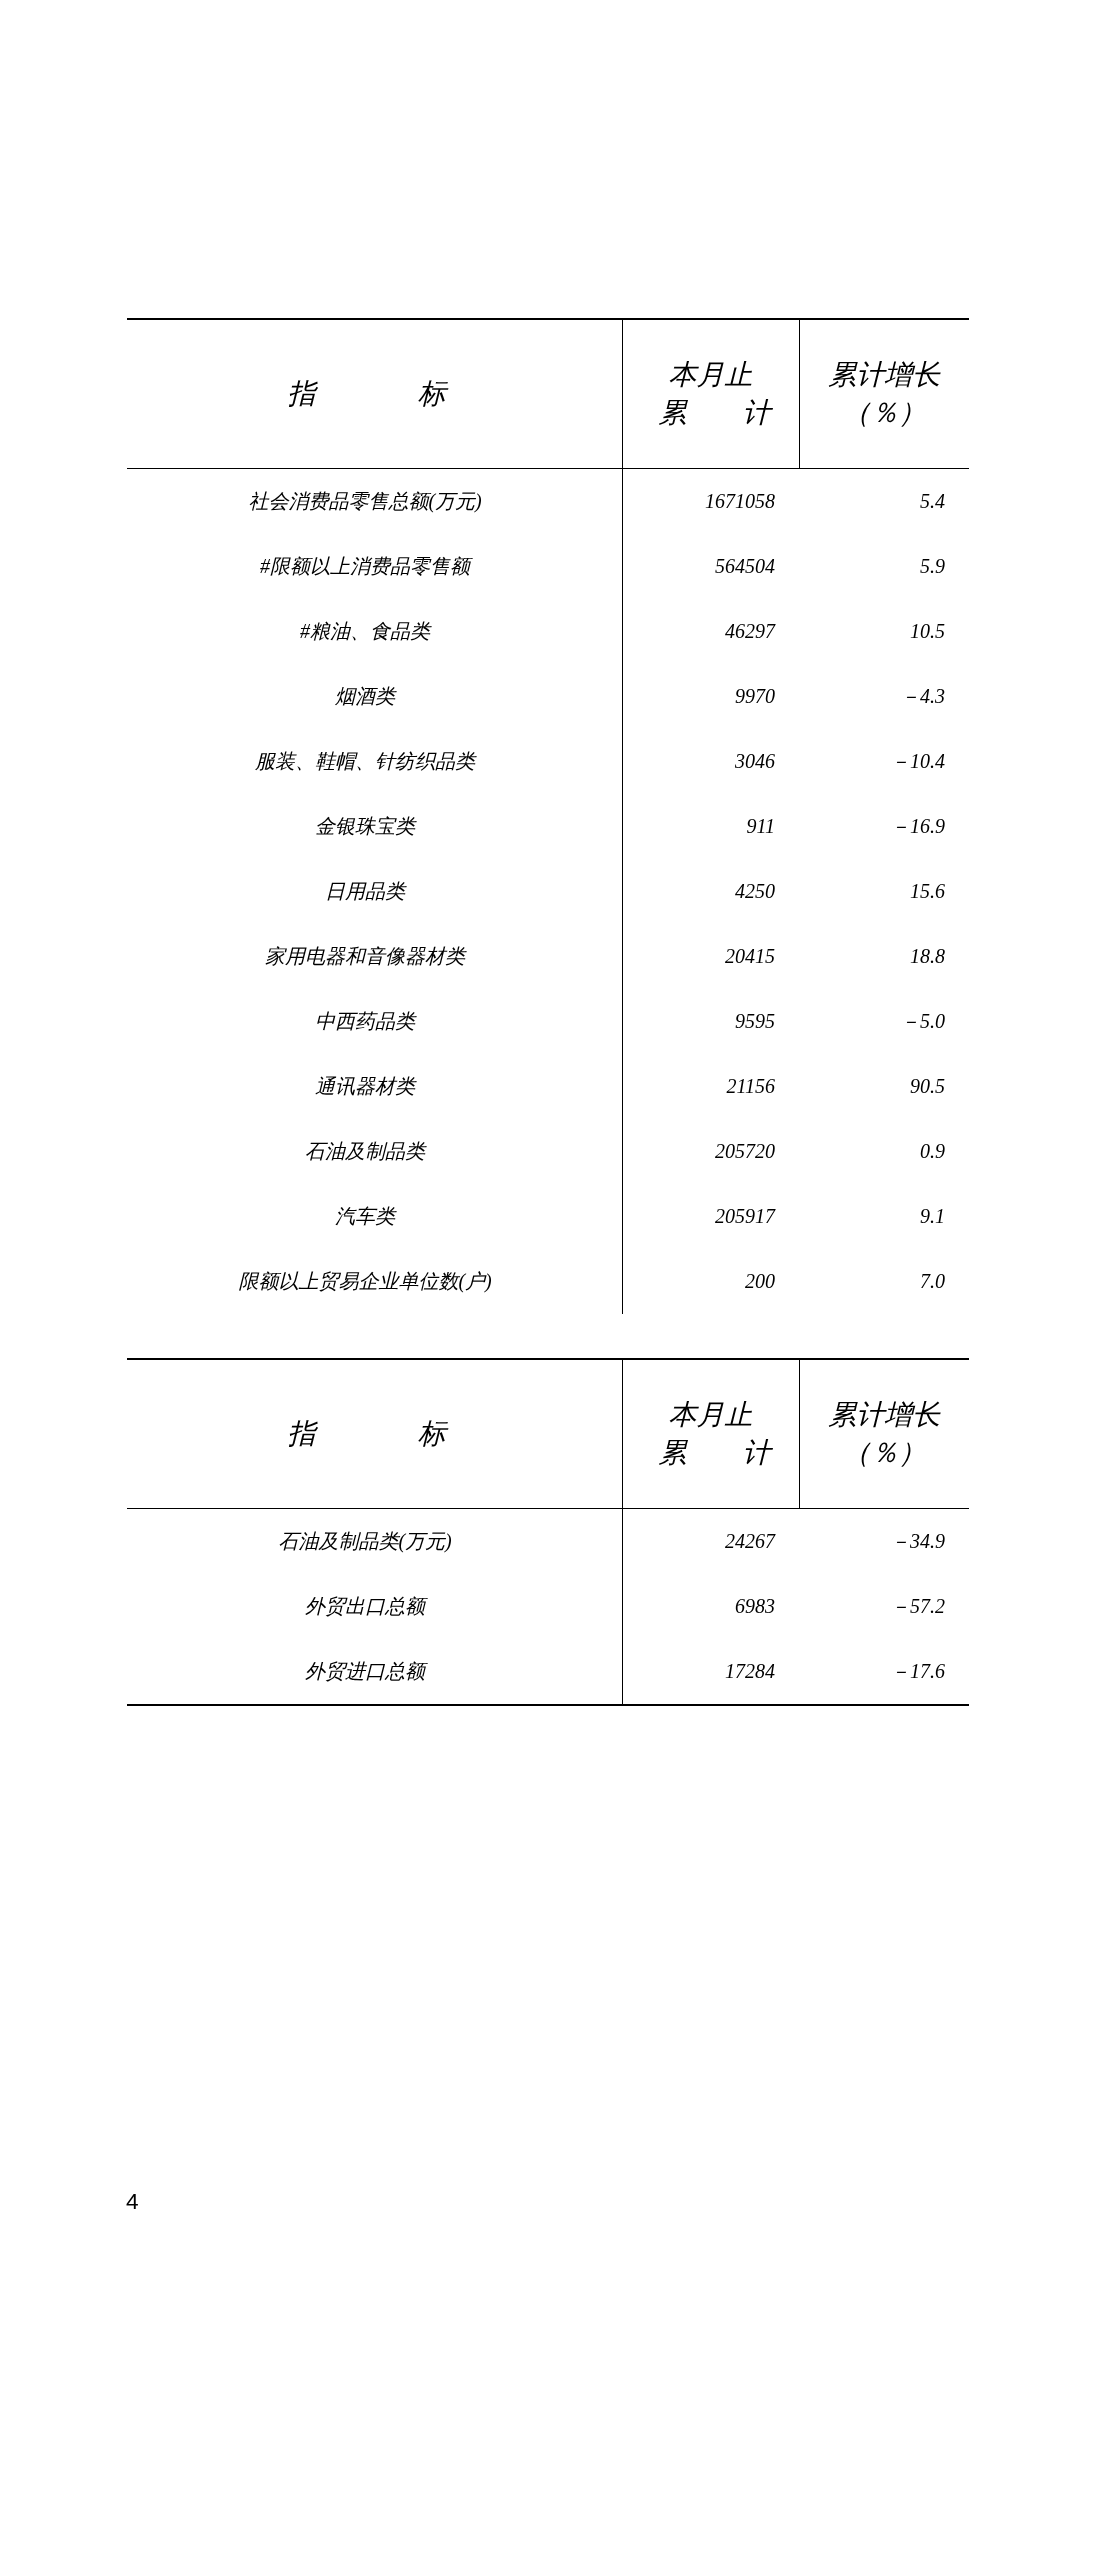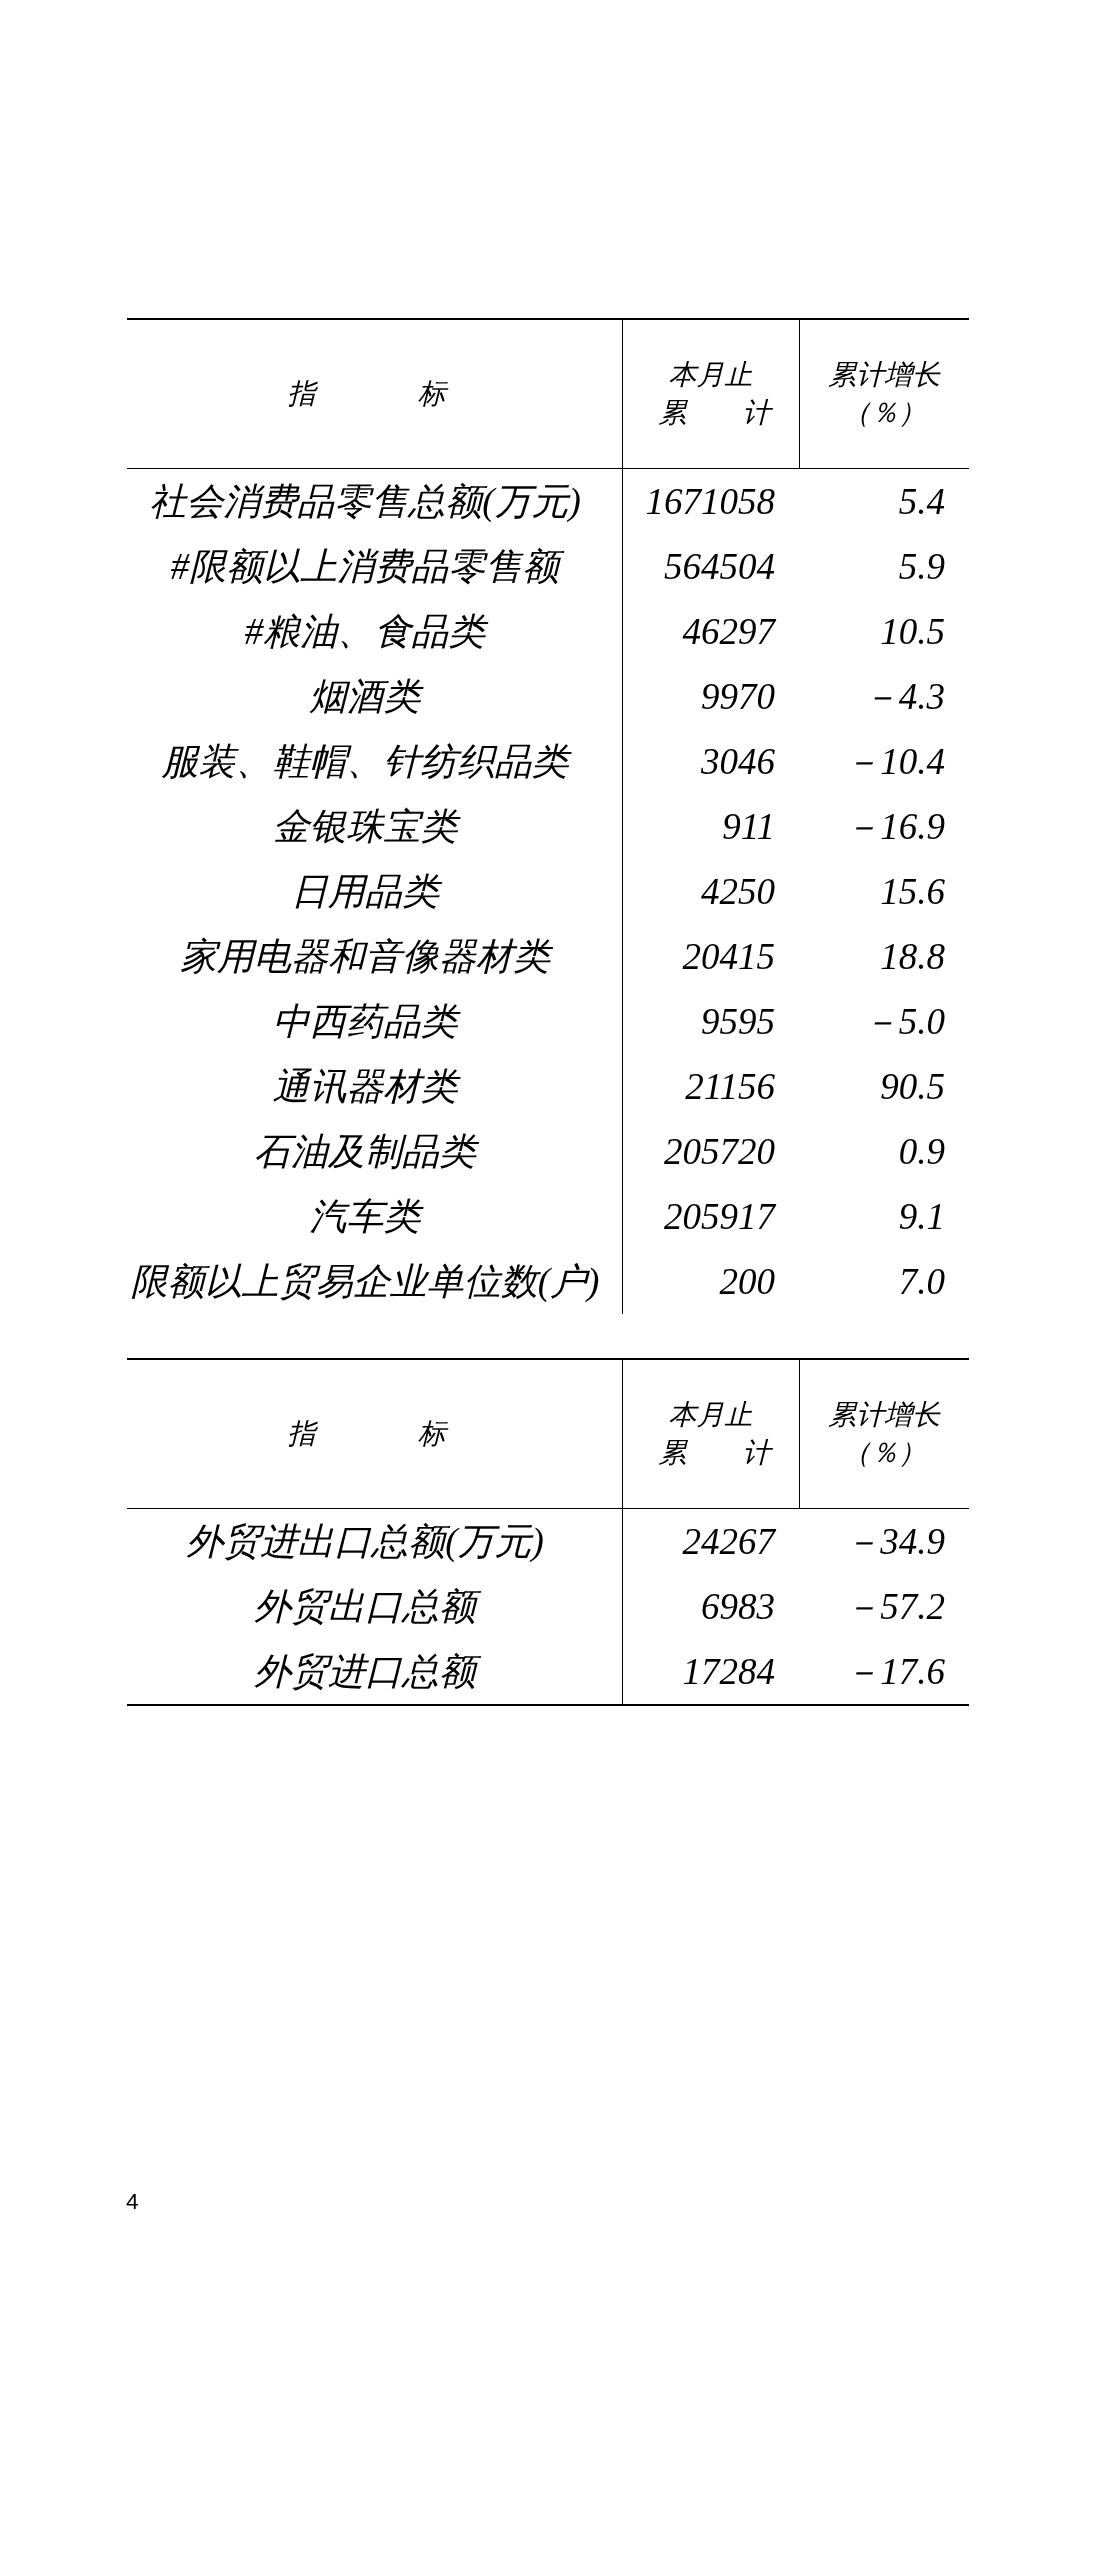--- a/index.html
+++ b/index.html
@@ -68,21 +68,21 @@
   }
   .hdr-two {
     display: block;
   }
   .hdr-two .l1 { display: block; }
   .hdr-two .l2 { display: block; }
   .sp-wide { letter-spacing: 0.5em; text-indent: 0.5em; margin-left: 8px; }
 
   .data-row td {
     height: 65px;
-    font-size: 37px;
+    font-size: 20px;
   }
   .data-row td.ind {
     text-align: center;
     padding-right: 18.4px;
   }
   .data-row td.num {
     text-align: right;
     padding-right: 24px;
   }
   .bold td { font-weight: bold; }
@@ -216,21 +216,21 @@
             </span>
           </td>
           <td class="col-pct vline-l">
             <span class="hdr-two">
               <span class="l1">累计增长</span>
               <span class="l2">（％）</span>
             </span>
           </td>
         </tr>
         <tr class="data-row bold">
-          <td class="ind">外贸进出口总额(万元)</td>
+          <td class="ind">石油及制品类(万元)</td>
           <td class="num sep-v">24267</td>
           <td class="num">－34.9</td>
         </tr>
         <tr class="data-row">
           <td class="ind">外贸出口总额</td>
           <td class="num sep-v">6983</td>
           <td class="num">－57.2</td>
         </tr>
         <tr class="data-row rule-bottom">
           <td class="ind">外贸进口总额</td>

